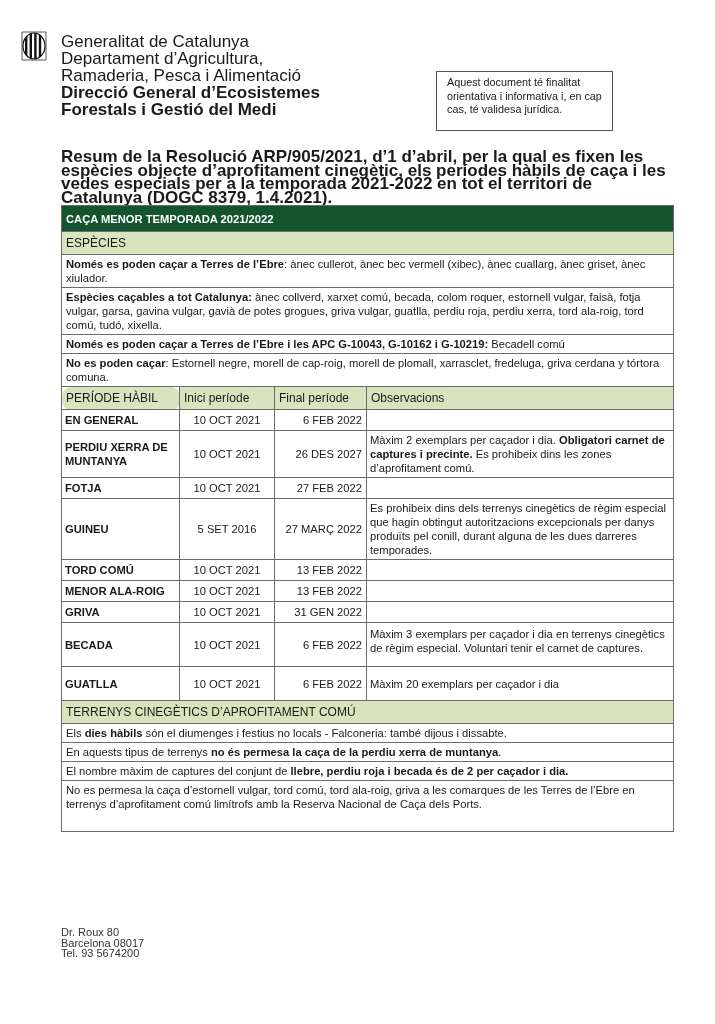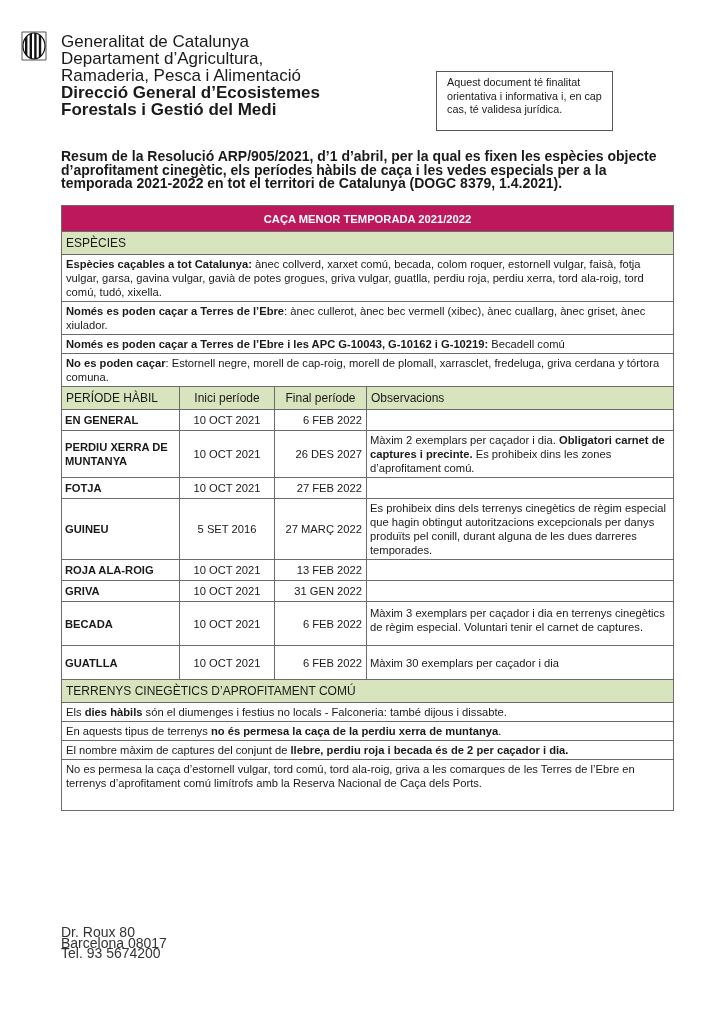--- a/index.html
+++ b/index.html
@@ -9,45 +9,45 @@
   }
   .logo { position: absolute; left: 21px; top: 31px; width: 26px; height: 30px; }
   .org { position: absolute; left: 61px; top: 33px; font-size: 17px; line-height: 17px; }
   .org .bold { font-weight: bold; }
   .disclaimer {
     position: absolute; left: 436px; top: 71px; width: 165px; height: 54px;
     border: 1px solid #555; padding: 4px 0 0 10px; font-size: 10.8px; line-height: 13.5px;
   }
   .summary {
     position: absolute; left: 61px; top: 150px; width: 615px;
-    font-size: 14px; line-height: 13.6px; font-weight: bold;
+    font-size: 17px; line-height: 13.6px; font-weight: bold;
   }
   table.main {
     position: absolute; left: 61px; top: 205px; width: 613px;
     border-collapse: collapse; font-size: 11.2px; line-height: 14px;
   }
   table.main td { border: 1px solid #6b6b6b; padding: 2px 4px; vertical-align: middle; }
   .title-row td {
-    background: #be185d; color: #fff; font-weight: bold; text-align: center; height: 21px; padding: 0 4px;
+    background: #14532d; color: #fff; font-weight: bold; text-align: left; height: 21px; padding: 0 4px;
   }
   .section-row td { background: #d7e4bd; font-size: 12px; height: 18px; padding: 1px 3px; }
   .text-row td { padding: 3px 3px 4px 3px; }
   .hdr-row td { background: #d7e4bd; font-size: 12px; height: 18px; }
-  .hdr-row td.c { text-align: center; }
+  .hdr-row td.c { }
   .species { font-weight: bold; width: 110px; padding-left: 3px !important; }
   .date { text-align: center; width: 86px; }
   .date2 { text-align: right; width: 83px; }
   .obs { padding-left: 3px !important; }
   .r18 td { height: 16px; }
   .plain-row td { border-top: none; border-bottom: none; padding: 1px 3px; }
   .plain-row.first td { border-top: 1px solid #6b6b6b; padding-top: 2px; }
   .plain-row.last td { border-bottom: 1px solid #6b6b6b; padding-bottom: 20px; }
   b { font-weight: bold; }
   .footer {
-    position: absolute; left: 61px; top: 927px; font-size: 14px; line-height: 10.6px; color: #333;
+    position: absolute; left: 61px; top: 927px; font-size: 11px; line-height: 10.6px; color: #333;
   }
 </style>
 </head>
 <body>
 
 <div class="logo">
   <svg width="26" height="30" viewBox="0 0 26 30">
     <path d="M1 1 L25 1 L25 29 L1 29 Z" fill="none" stroke="#555" stroke-width="1"></path>
     <ellipse cx="13" cy="15" rx="11" ry="13" fill="#fff" stroke="#111" stroke-width="1.2"></ellipse>
     <clipPath id="oc">
@@ -76,34 +76,34 @@
 
 <table class="main">
   <tbody>
       <tr class="title-row">
     <td colspan="4">CAÇA MENOR TEMPORADA 2021/2022</td>
   </tr>
   <tr class="section-row">
     <td colspan="4">ESPÈCIES</td>
   </tr>
   <tr class="text-row">
-    <td colspan="4"><b>Espècies caçables a tot Catalunya:</b><span> ànec collverd, xarxet comú, becada, colom roquer, estornell vulgar, faisà, fotja vulgar, garsa, gavina vulgar, gavià de potes grogues, griva vulgar, guatlla, perdiu roja, perdiu xerra, tord ala-roig, tord comú, tudó, xixella.</span></td>
+    <td colspan="4"><b>Només es poden caçar a Terres de l’Ebre</b><span>: ànec cullerot, ànec bec vermell (xibec), ànec cuallarg, ànec griset, ànec xiulador.</span></td>
   </tr>
   <tr class="text-row">
-    <td colspan="4"><b>Només es poden caçar a Terres de l’Ebre</b><span>: ànec cullerot, ànec bec vermell (xibec), ànec cuallarg, ànec griset, ànec xiulador.</span></td>
+    <td colspan="4"><b>Espècies caçables a tot Catalunya:</b><span> ànec collverd, xarxet comú, becada, colom roquer, estornell vulgar, faisà, fotja vulgar, garsa, gavina vulgar, gavià de potes grogues, griva vulgar, guatlla, perdiu roja, perdiu xerra, tord ala-roig, tord comú, tudó, xixella.</span></td>
   </tr>
   <tr class="text-row">
     <td colspan="4"><b>Només es poden caçar a Terres de l’Ebre i les APC G-10043, G-10162 i G-10219:</b><span> Becadell comú</span></td>
   </tr>
   <tr class="text-row">
     <td colspan="4"><b>No es poden caçar</b><span>: Estornell negre, morell de cap-roig, morell de plomall, xarrasclet, fredeluga, griva cerdana y tórtora comuna.</span></td>
   </tr>
 
   <tr class="hdr-row">
-    <td style="width:108px;">PERÍODE HÀBIL</td>
+    <td style="width:108px;border-radius:9px;">PERÍODE HÀBIL</td>
     <td class="c">Inici període</td>
     <td class="c">Final període</td>
     <td>Observacions</td>
   </tr>
 
   <tr class="r18">
     <td class="species">EN GENERAL</td>
     <td class="date">10 OCT 2021</td>
     <td class="date2">6 FEB 2022</td>
     <td class="obs"><span></span></td>
@@ -120,42 +120,48 @@
     <td class="date2">27 FEB 2022</td>
     <td class="obs"><span></span></td>
   </tr>
   <tr>
     <td class="species">GUINEU</td>
     <td class="date">5 SET 2016</td>
     <td class="date2">27 MARÇ 2022</td>
     <td class="obs"><span>Es prohibeix dins dels terrenys cinegètics de règim especial que hagin obtingut autoritzacions excepcionals per danys produïts pel conill, durant alguna de les dues darreres temporades.</span></td>
   </tr>
   <tr class="r18">
-    <td class="species">ROJA ALA-ROIG</td>
+    <td class="species">TORD COMÚ</td>
+    <td class="date">10 OCT 2021</td>
+    <td class="date2">13 FEB 2022</td>
+    <td class="obs"><span></span></td>
+  </tr>
+  <tr class="r18">
+    <td class="species">MENOR ALA-ROIG</td>
     <td class="date">10 OCT 2021</td>
     <td class="date2">13 FEB 2022</td>
     <td class="obs"><span></span></td>
   </tr>
   <tr class="r18">
     <td class="species">GRIVA</td>
     <td class="date">10 OCT 2021</td>
     <td class="date2">31 GEN 2022</td>
     <td class="obs"><span></span></td>
   </tr>
   <tr>
     <td class="species">BECADA</td>
     <td class="date">10 OCT 2021</td>
     <td class="date2">6 FEB 2022</td>
     <td class="obs" style="padding-top:4px;padding-bottom:11px;margin-top:12px;"><span>Màxim 3 exemplars per caçador i dia en terrenys cinegètics de règim especial. Voluntari tenir el carnet de captures.</span></td>
   </tr>
   <tr style="height:34px;">
     <td class="species">GUATLLA</td>
     <td class="date">10 OCT 2021</td>
     <td class="date2">6 FEB 2022</td>
-    <td class="obs"><span>Màxim 30 exemplars per caçador i dia</span></td>
+    <td class="obs"><span>Màxim 20 exemplars per caçador i dia</span></td>
   </tr>
 
   <tr class="section-row">
     <td colspan="4">TERRENYS CINEGÈTICS D’APROFITAMENT COMÚ</td>
   </tr>
   <tr class="plain-row first">
     <td colspan="4"><span>Els </span><b>dies hàbils</b><span> són el diumenges i festius no locals - Falconeria: també dijous i dissabte.</span></td>
   </tr>
   <tr class="plain-row">
     <td colspan="4"><span>En aquests tipus de terrenys </span><b>no és permesa la caça de la perdiu xerra de muntanya</b><span>.</span></td>

